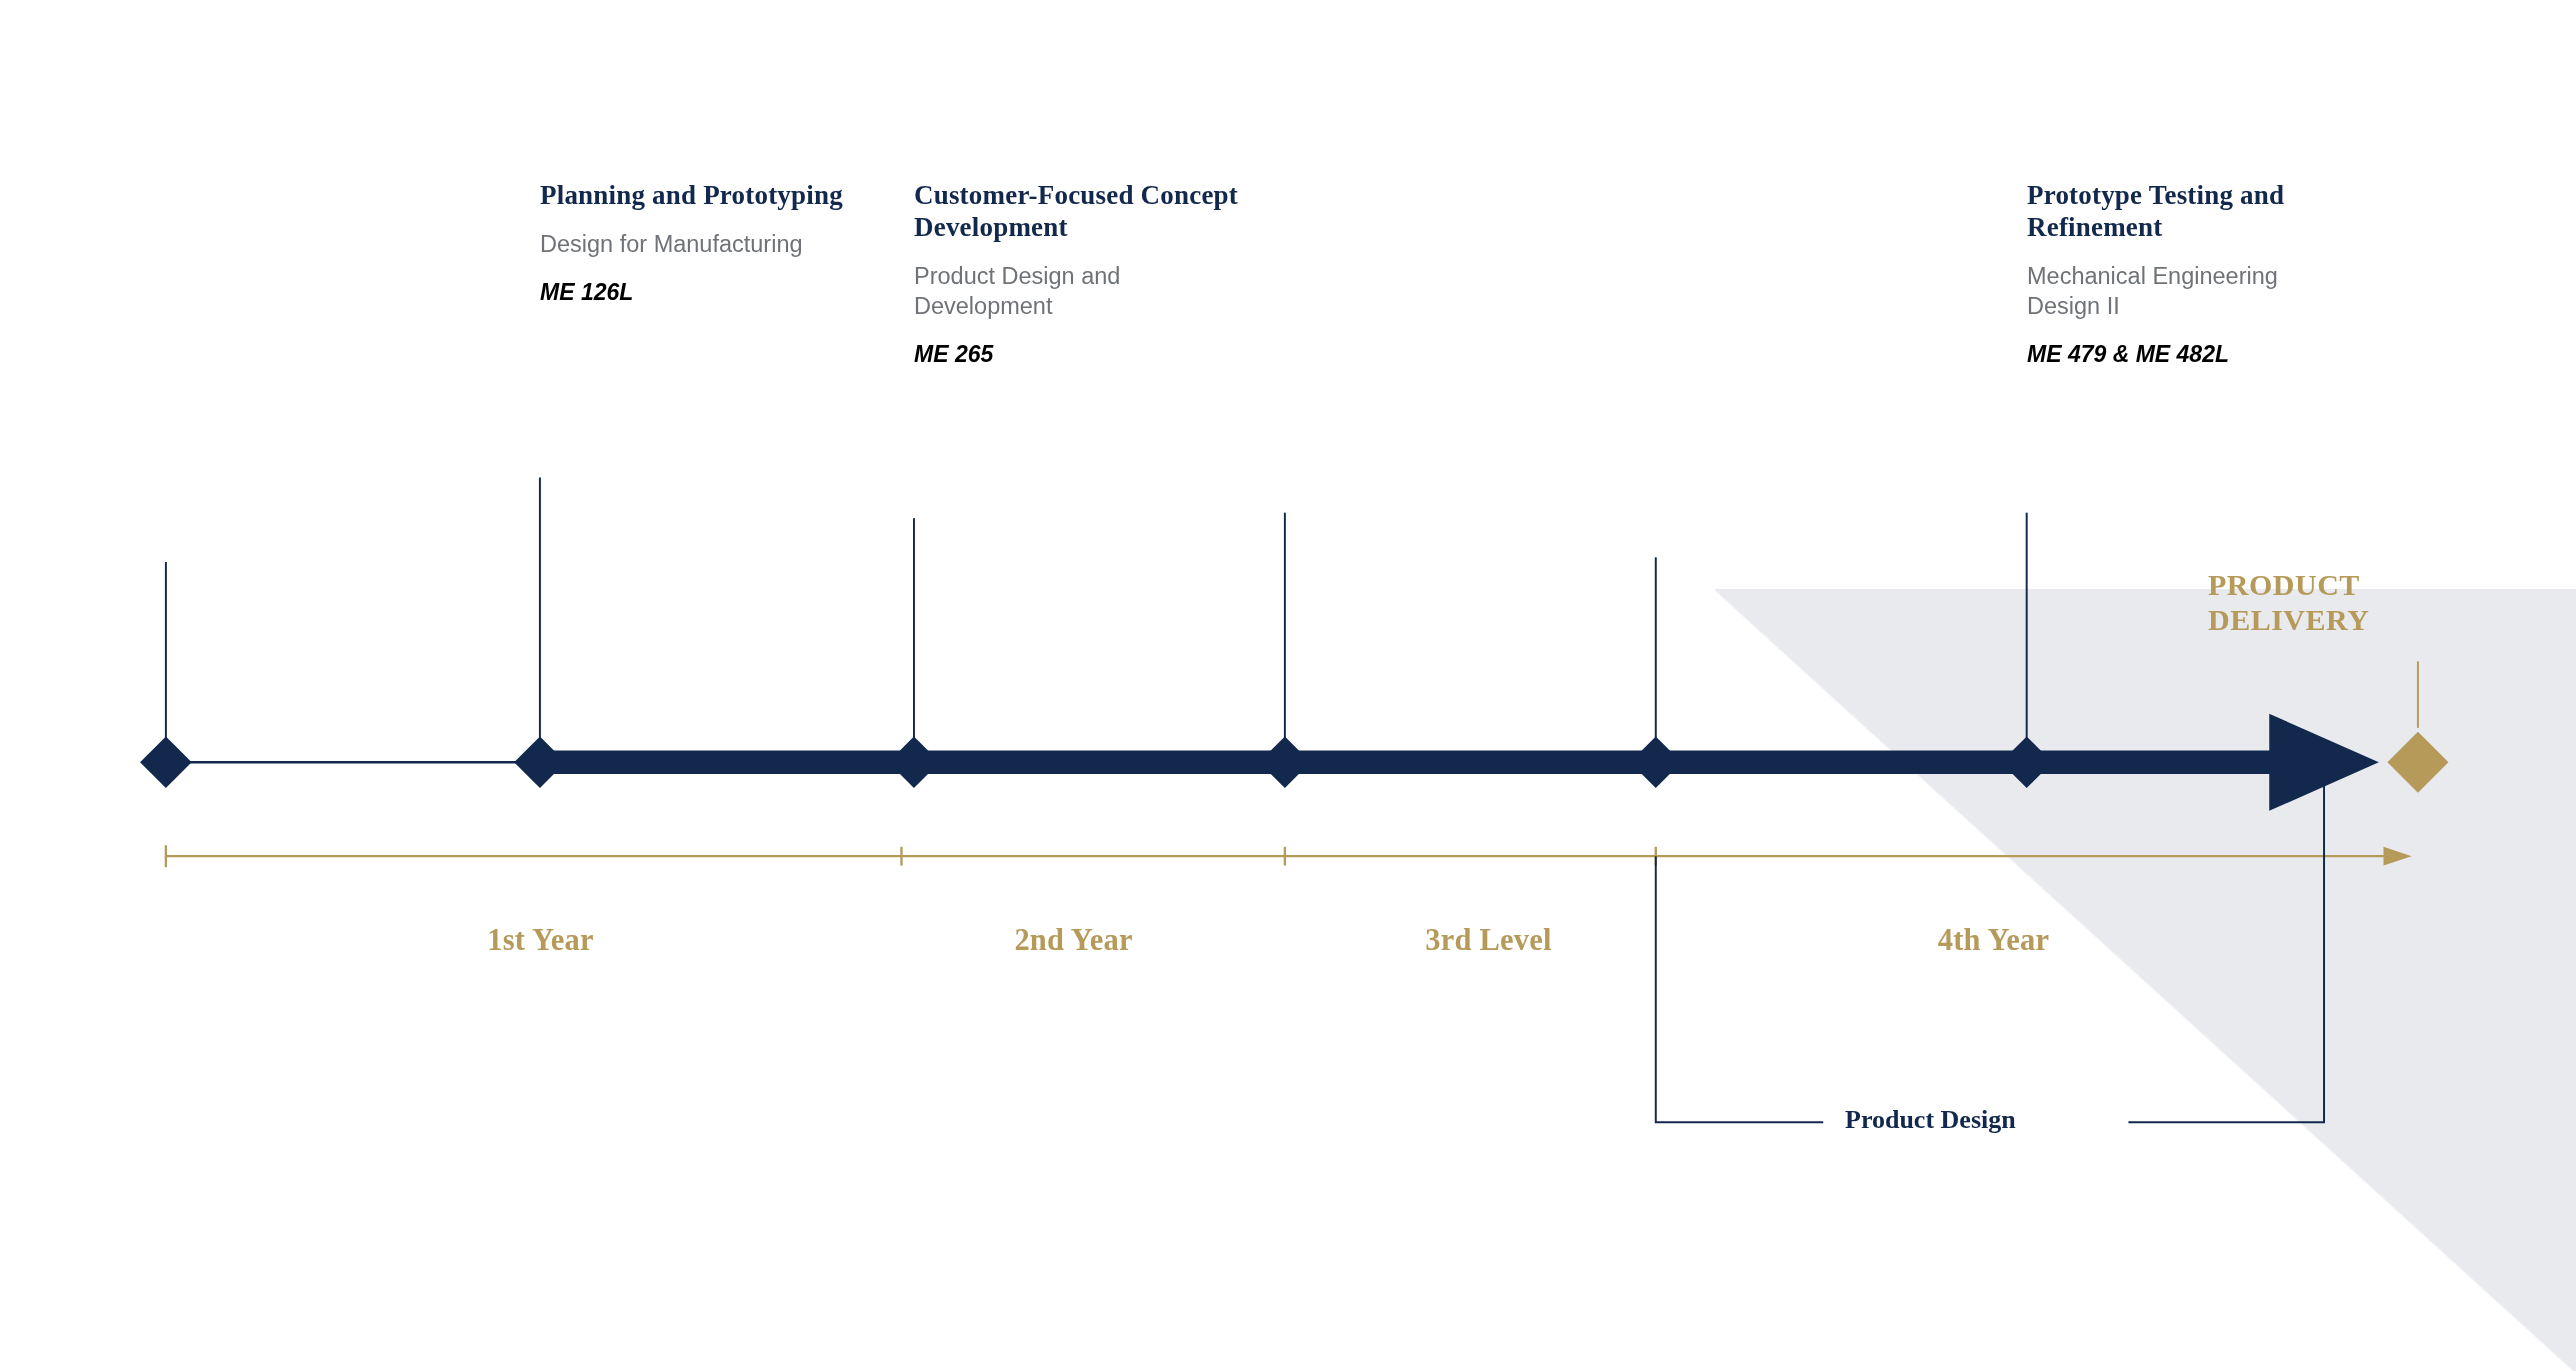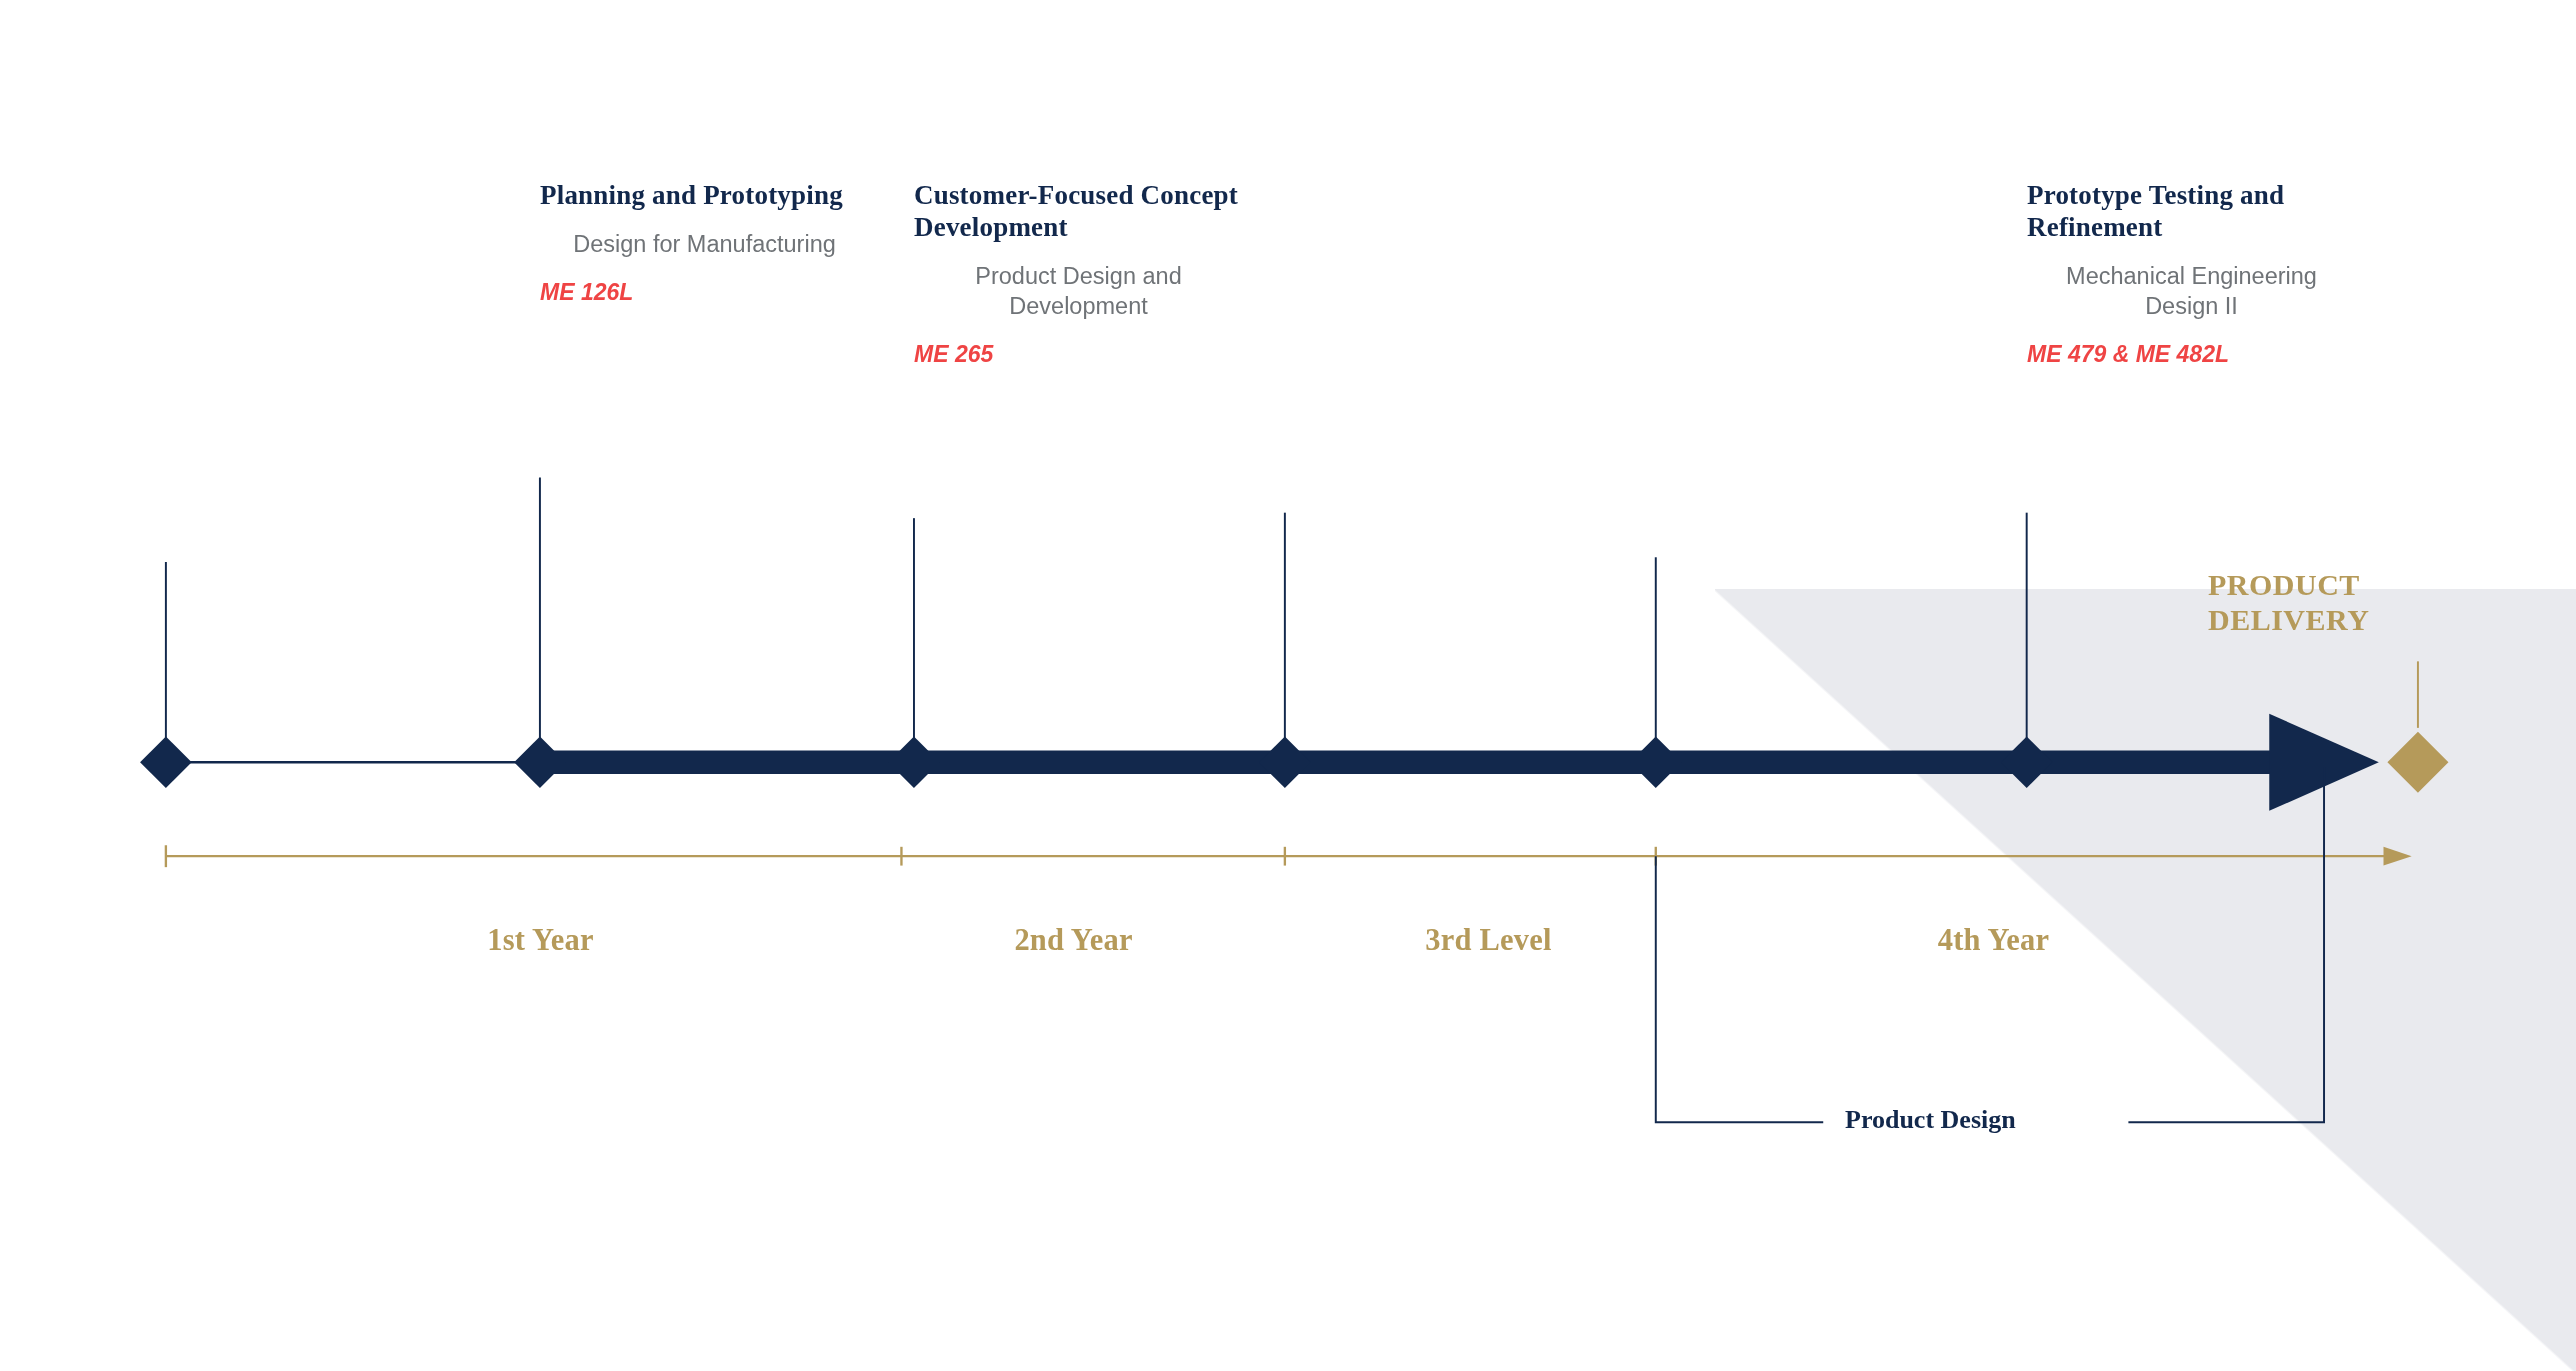--- a/index.html
+++ b/index.html
@@ -46,28 +46,27 @@
     color: #12284c;
     margin: 0 0 17px 0;
     letter-spacing: 0.2px;
   }
   .ms-sub {
     font-family: "Liberation Sans", sans-serif;
     font-size: 23.5px;
     line-height: 1.28;
     color: #6f7377;
     margin: 0 0 20.3px 0;
-    text-align: center;
   }
   .ms-code {
     font-family: "Liberation Sans", sans-serif;
     font-style: italic;
     font-weight: bold;
     font-size: 23px;
-    color: #ef4444;
+    color: #000000;
     margin: 0;
   }
 
   
   .delivery-label {
     position: absolute;
     font-family: "Liberation Serif", serif;
     font-weight: bold;
     font-size: 30px;
     line-height: 1.18;

